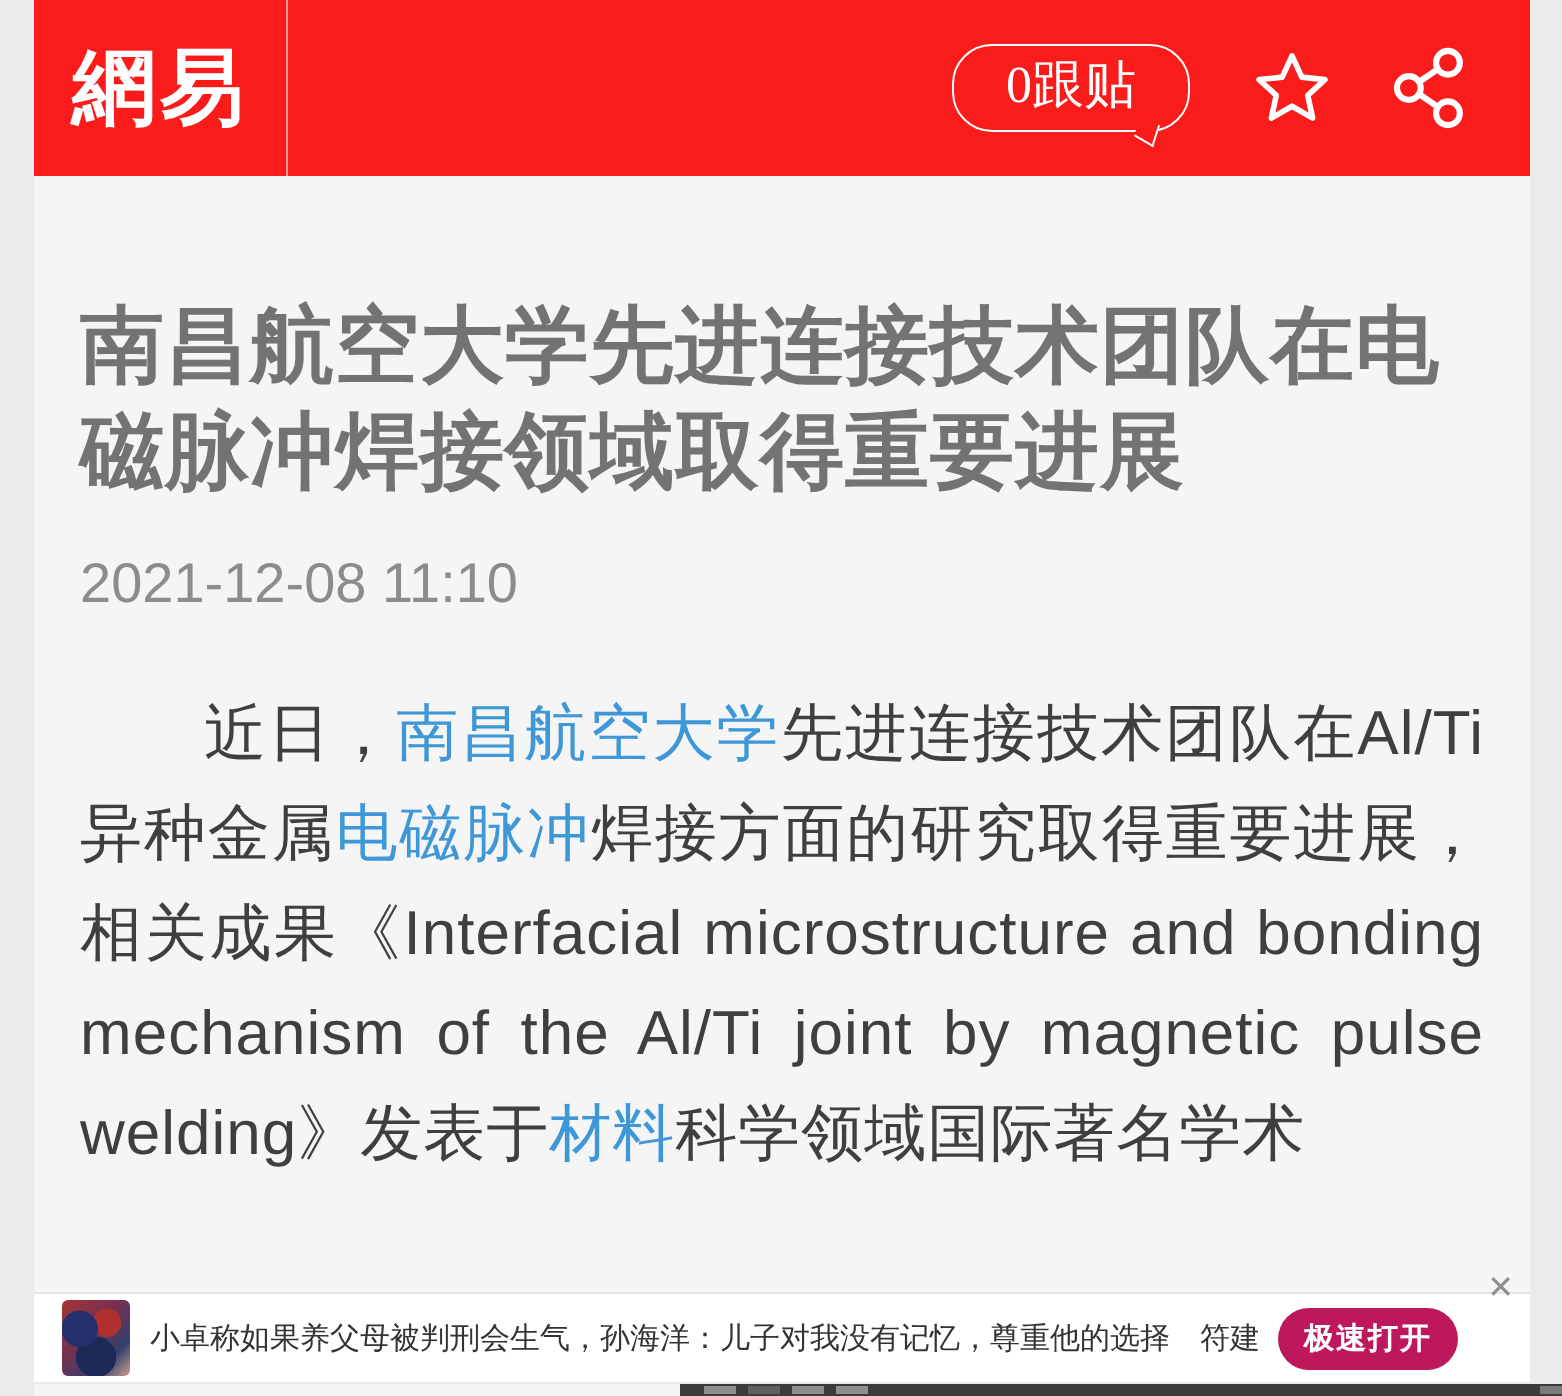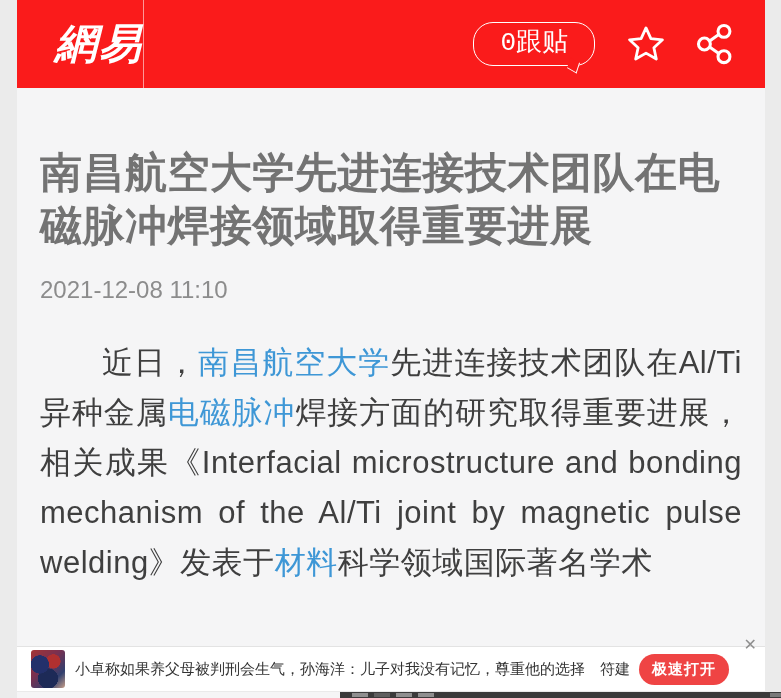--- a/index.html
+++ b/index.html
@@ -11,48 +11,48 @@
   .page{
     position:absolute;left:17px;top:0;width:748px;height:698px;
     background:#f5f5f6;overflow:hidden;
   }
   
   .topbar{
     height:88px;background:#fa1b1b;display:flex;align-items:center;
     color:#fff;position:relative;
   }
   .logo{
-    width:126px;text-align:right;font-size:42px;font-weight:900;
-    letter-spacing:2px;flex:none;cursor:pointer;font-style:italic;
+    width:126px;text-align:center;font-size:42px;font-weight:900;
+    letter-spacing:2px;flex:none;cursor:pointer;
   }
   .topbar-divider{
     width:1px;height:88px;background:rgba(255,255,255,.55);flex:none;
   }
   .channel{font-size:27px;margin-left:20px;letter-spacing:1px;flex:none;}
   .topbar-spacer{flex:1;}
   .bubble-btn{
     position:relative;flex:none;background:transparent;color:#fff;
     border:1.5px solid #fff;border-radius:20px;
     font-size:26px;line-height:1;padding:7px 26px 9px;
-    font-family:Liberation Mono, monospace;cursor:pointer;
+    font-family:Liberation Serif, serif;cursor:pointer;
   }
   .bubble-btn::after{
     content:"";position:absolute;right:15px;bottom:-6px;width:10px;height:10px;
     background:#fa1b1b;border-right:1.5px solid #fff;border-bottom:1.5px solid #fff;
     transform:rotate(30deg) skew(12deg);
   }
   .star-wrap{flex:none;margin-left:30px;cursor:pointer;display:flex;align-items:center;}
   .share-wrap{flex:none;margin-left:24px;margin-right:28px;cursor:pointer;display:flex;align-items:center;}
   
   .article{padding:0 23px;}
   .article h1{
     margin:58px 0 0 0;font-size:42px;line-height:53px;font-weight:700;
     color:#737373;letter-spacing:0.5px;
   }
-  .date{margin-top:24px;font-size:24px;color:#8c8c8c;}
+  .date{margin-top:24px;font-size:28px;color:#8c8c8c;}
   .article p{
     margin:34px 0 0 0;font-size:31px;line-height:50px;color:#3f3f3f;
     text-align:justify;text-justify:inter-character;text-indent:2em;
     letter-spacing:0.5px;word-break:break-word;
   }
   .lnk{color:#3e97d6;text-decoration:none;cursor:pointer;}
   
   .ticker{
     position:absolute;left:0;right:0;bottom:6px;height:44px;background:#fff;
     border-top:1px solid #e3e3e3;border-bottom:1px solid #eaeaea;
@@ -64,21 +64,21 @@
       radial-gradient(circle at 26% 38%, #23306b 0 26%, transparent 27%),
       radial-gradient(circle at 66% 30%, #b03030 0 20%, transparent 21%),
       radial-gradient(circle at 50% 75%, #1d2a57 0 30%, transparent 31%),
       linear-gradient(135deg,#a33434 0%,#7a3050 40%,#31406f 75%,#caa08a 100%);
   }
   .ticker-text{
     flex:1;font-size:15px;color:#333;margin:0 10px;
     white-space:nowrap;overflow:hidden;cursor:pointer;
   }
   .speed-btn{
-    flex:none;background:#ef4444;color:#fff;border:none;border-radius:16px;
+    flex:none;background:#be185d;color:#fff;border:none;border-radius:16px;
     font-size:15px;font-weight:700;padding:6px 13px;margin-right:26px;
     font-family:inherit;letter-spacing:1px;cursor:pointer;
   }
   .ticker-close{
     position:absolute;right:8px;top:-10px;color:#8f8f8f;font-size:16px;
     line-height:1;cursor:pointer;
   }
   
   .taskbar-strip{
     position:absolute;left:340px;right:0;bottom:0;height:6px;

